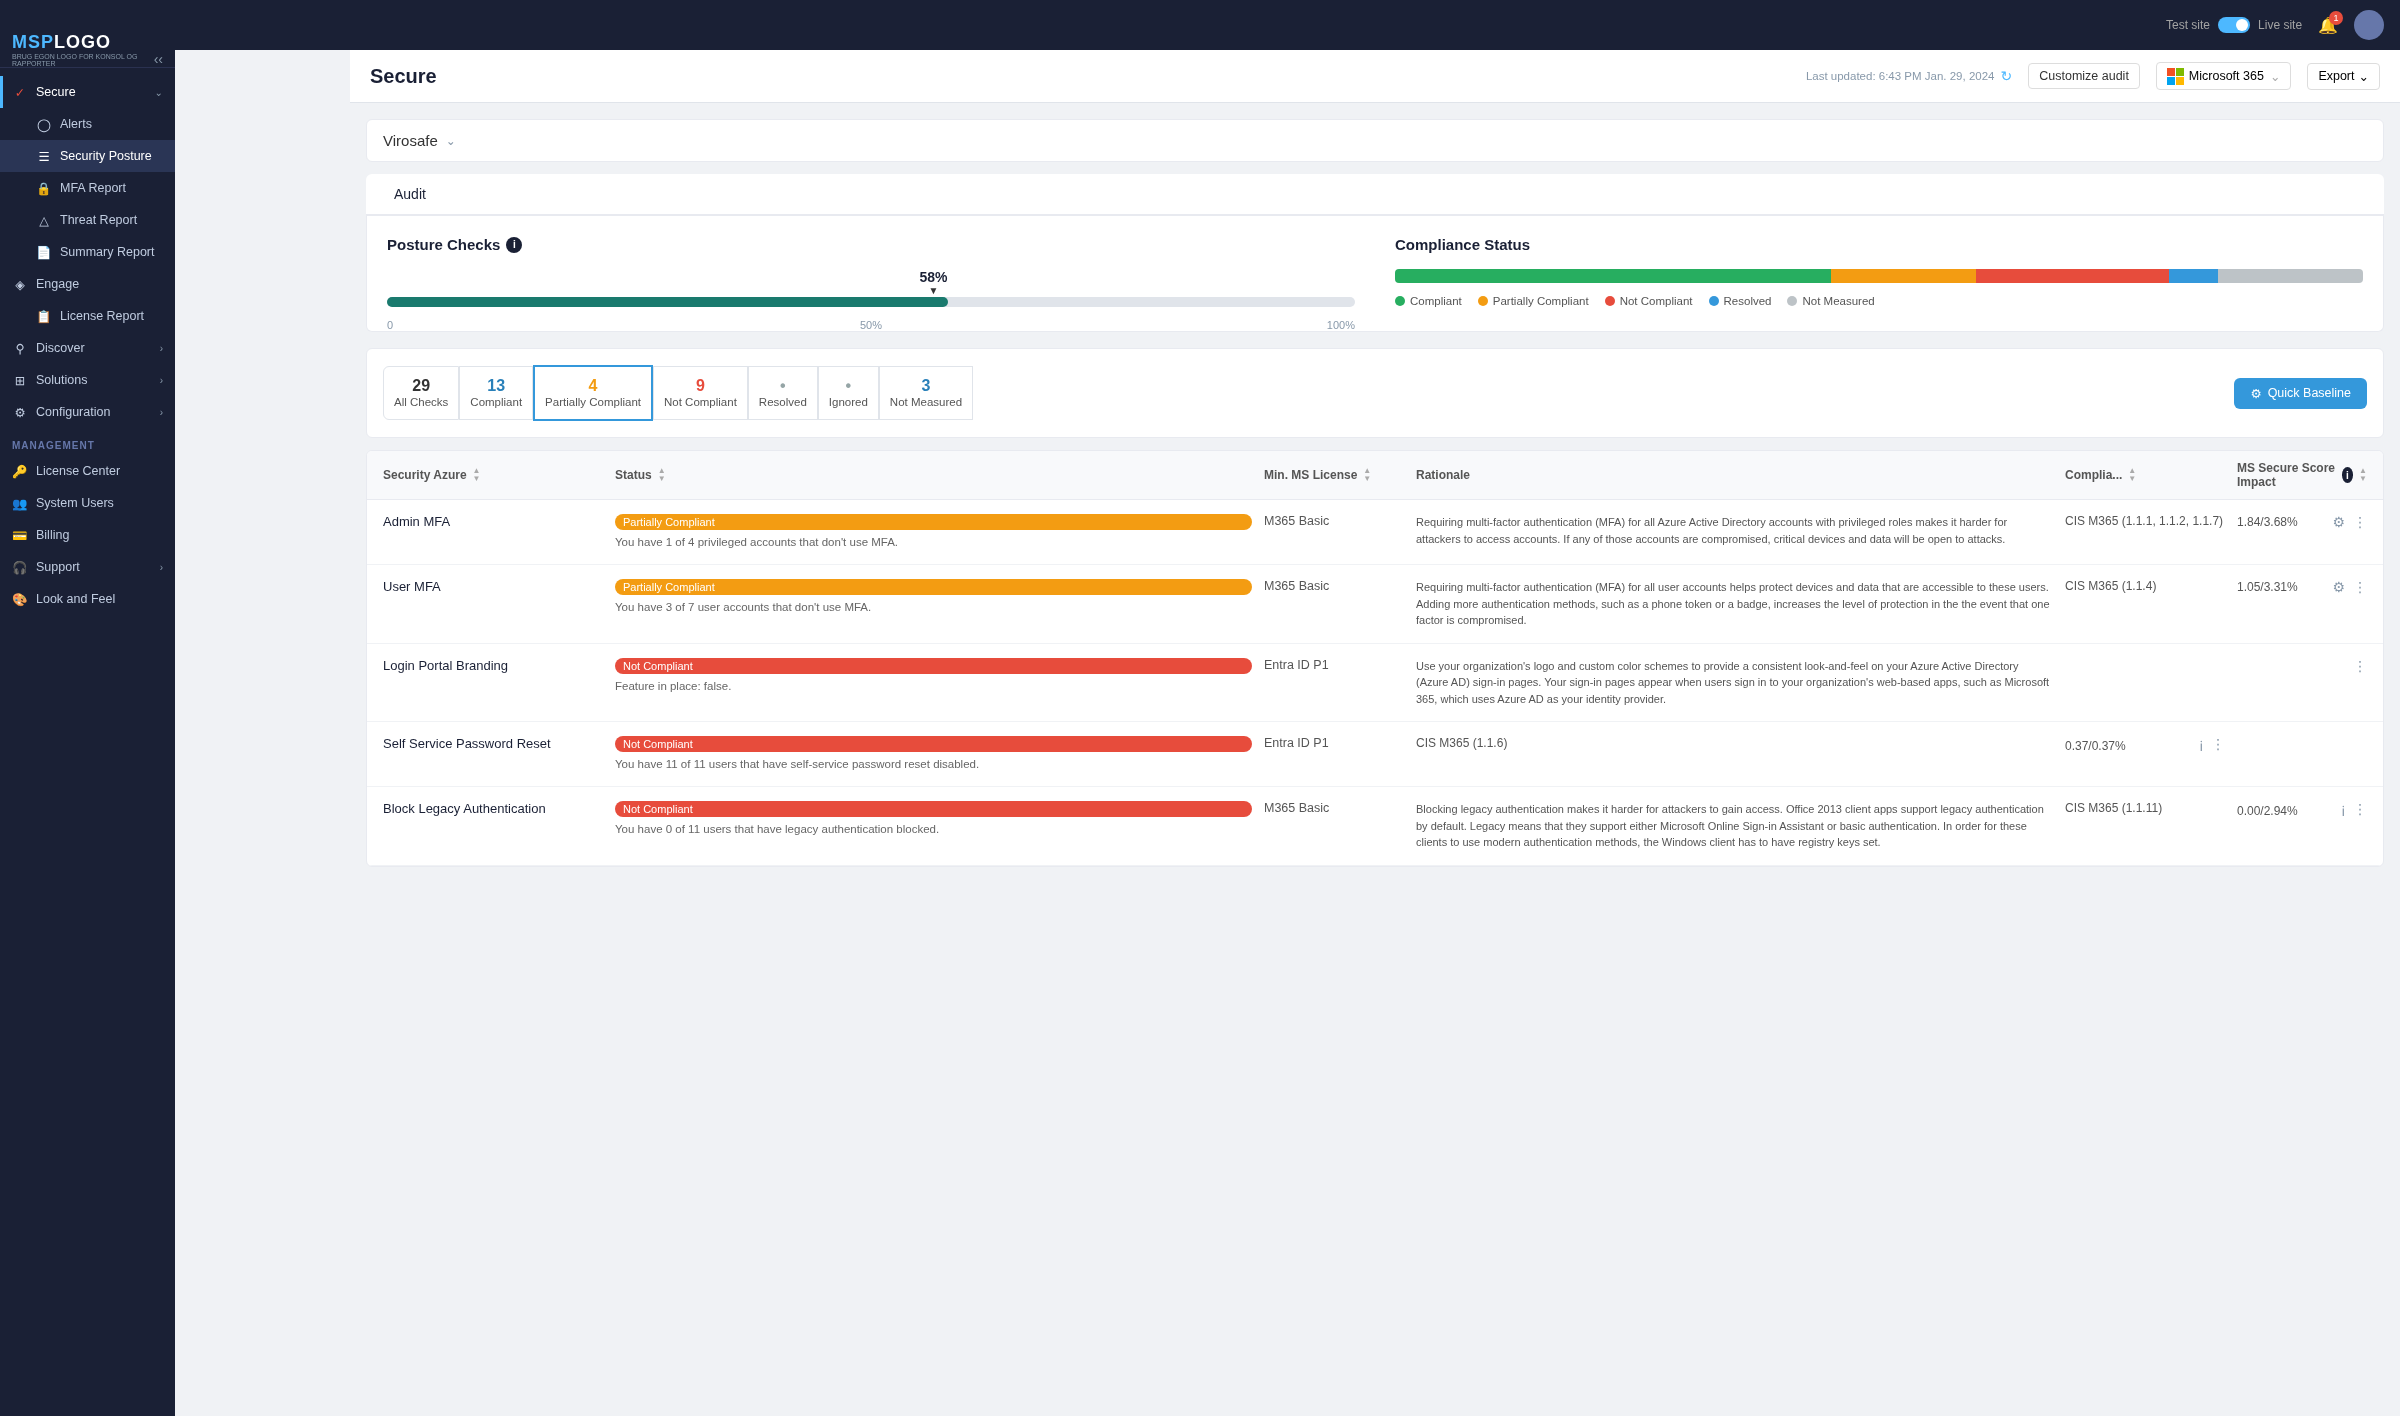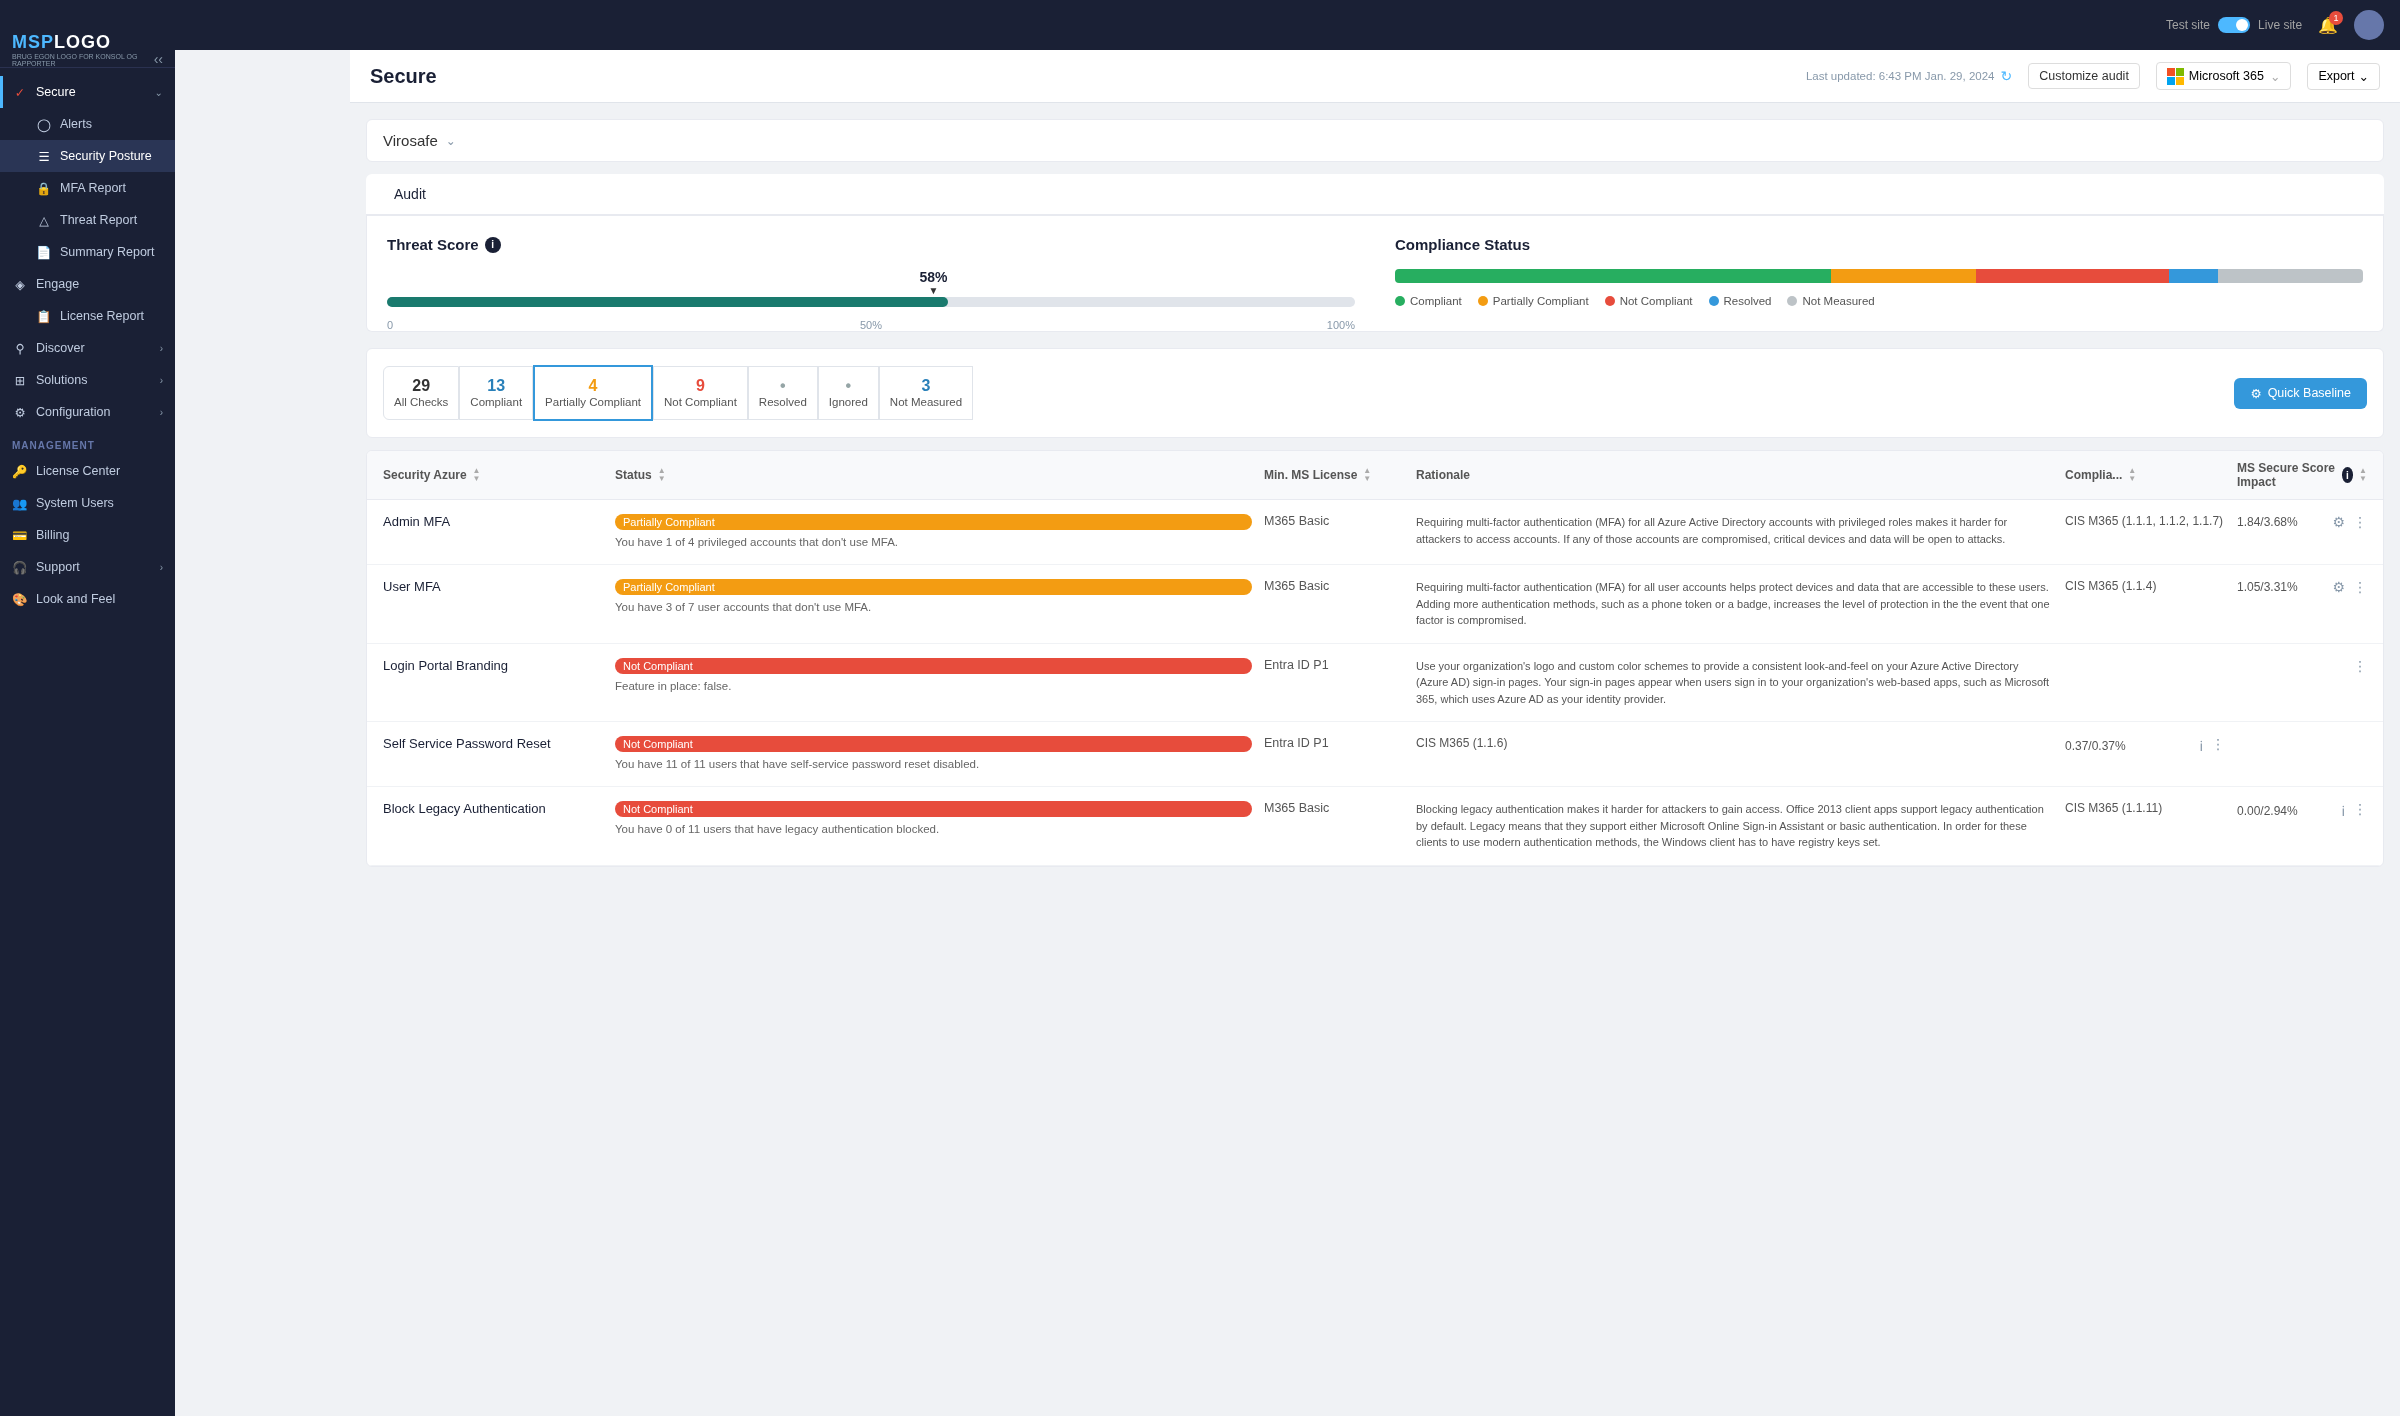--- a/index.html
+++ b/index.html
@@ -252,21 +252,21 @@
     <div class="audit-tab">
       <div class="audit-tab-item active">
         <span>Audit</span>
       </div>
     </div>
 
     <div class="score-section">
 
       <div>
         <div class="section-title">
-          <span>Threat Score</span>
+          <span>Posture Checks</span>
           <div class="info-icon">i</div>
         </div>
         <div class="progress-container">
           <div class="progress-label" style="left:55%;">
             <span>58%</span>
             <span style="display:block;text-align:center;font-size:10px;color:#333;">▼</span>
           </div>
           <div class="progress-bar-bg">
             <div class="progress-bar-fill" style="width:58%;"></div>
           </div>

